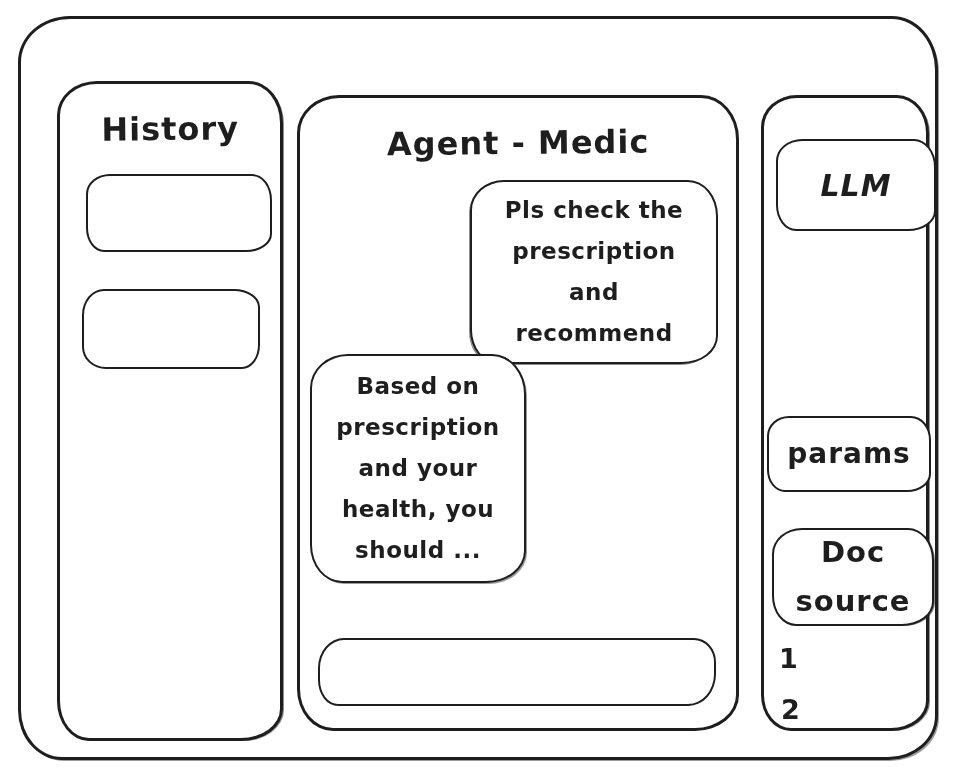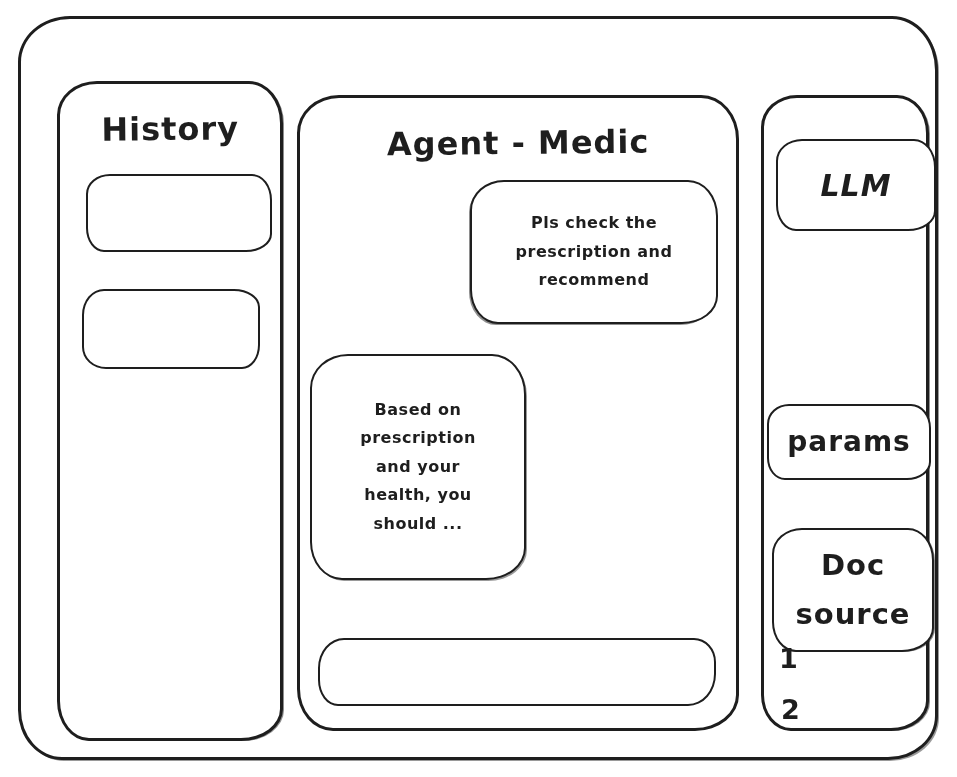--- a/index.html
+++ b/index.html
@@ -67,21 +67,21 @@
   .history-item-2 {
     left: 22px; top: 205px;
     width: 178px; height: 80px;
     border-radius: 22px 26px 18px 24px / 26px 18px 24px 22px;
   }
   
   .bubble {
     position: absolute;
     border: 2.8px solid var(--ink);
     background: var(--bg);
-    font-size: 16px;
+    font-size: 23px;
     font-weight: 700;
     line-height: 1.78;
     text-align: center;
     letter-spacing: 0.5px;
     display: flex;
     align-items: center;
     justify-content: center;
   }
   .bubble-user {
     right: 18px; top: 82px;
@@ -135,28 +135,28 @@
     width: 160px; height: 92px;
     border-radius: 26px 22px 28px 20px / 22px 28px 20px 26px;
     font-style: italic;
   }
   .btn-ocr {
     left: 12px; top: 152px;
     width: 160px; height: 94px;
     border-radius: 22px 26px 20px 28px / 26px 20px 28px 22px;
   }
   .btn-params {
-    left: 3px; top: 306px;
+    left: 3px; top: 318px;
     width: 164px; height: 76px;
     font-size: 28px;
     border-radius: 22px 20px 24px 18px / 20px 24px 18px 22px;
   }
   .btn-doc-source {
     left: 8px; top: 430px;
-    width: 162px; height: 124px;
+    width: 162px; height: 98px;
     font-size: 29px;
     padding: 0 26px;
     border-radius: 30px 26px 32px 24px / 26px 32px 24px 30px;
     box-shadow: 2px 1px 0 -1px rgba(30,30,30,0.5);
   }
   
   .doc-item {
     position: absolute;
     font-size: 27px;
     font-weight: 700;

